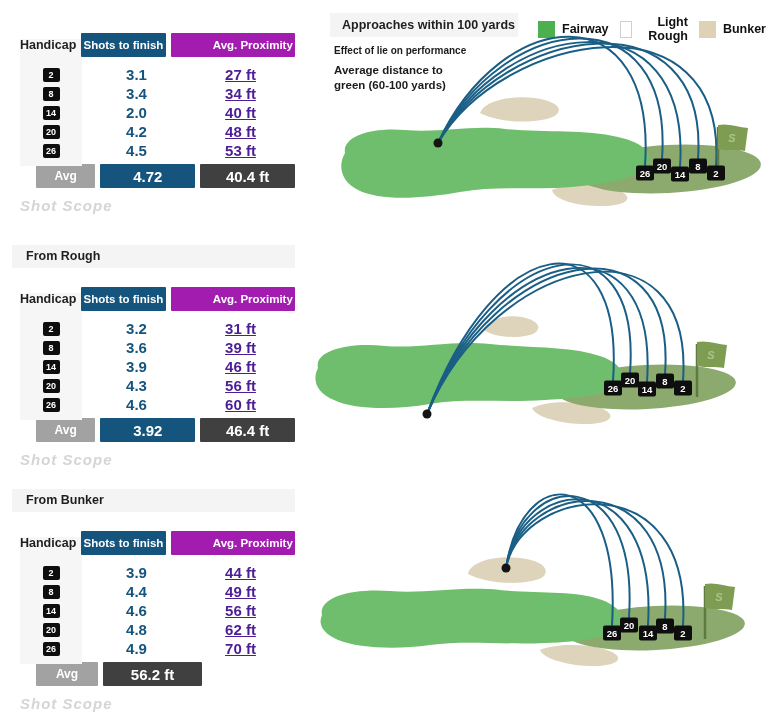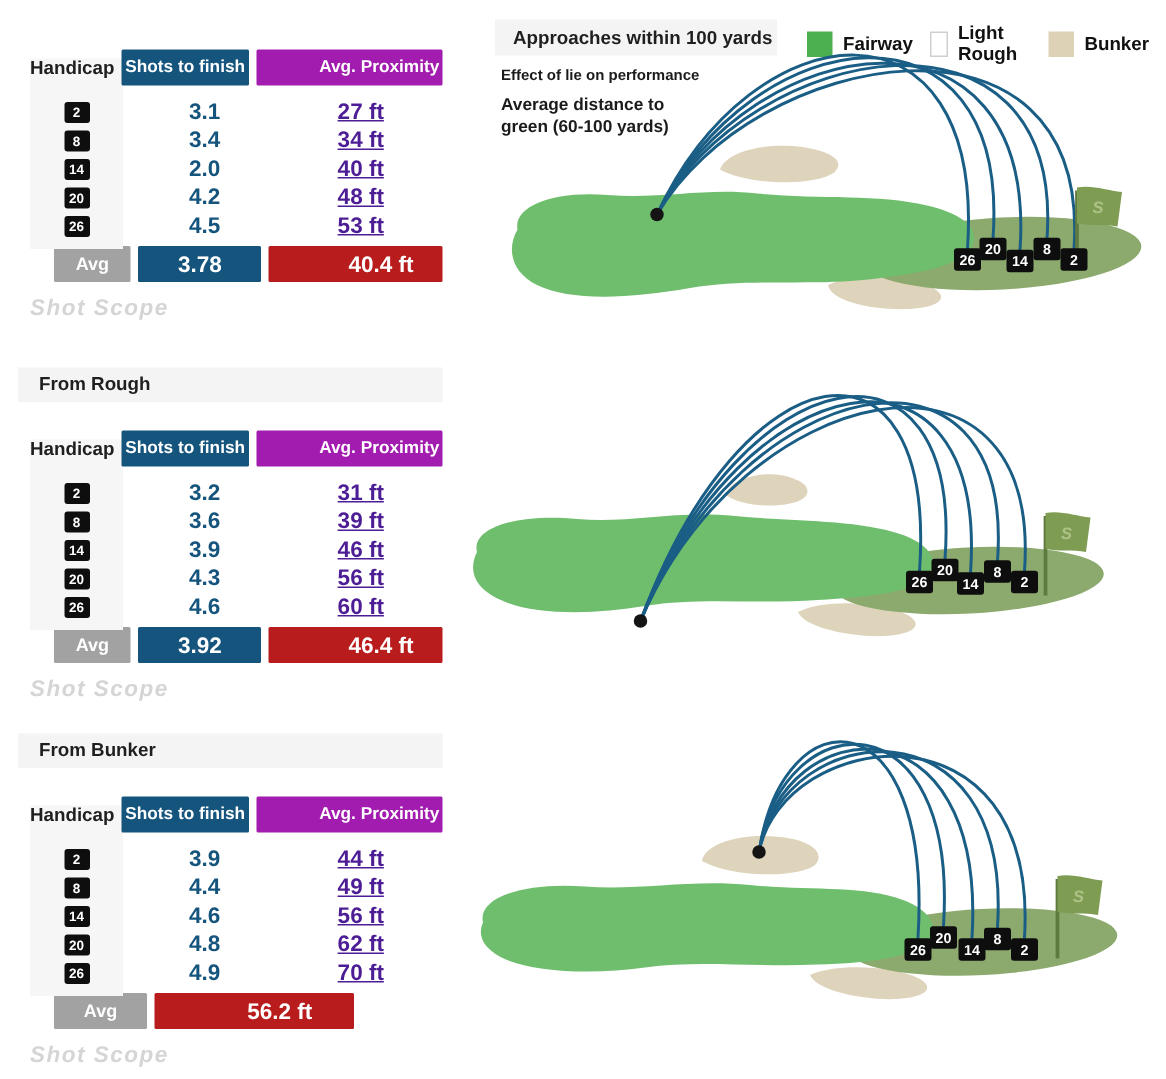--- a/index.html
+++ b/index.html
@@ -25,29 +25,29 @@
     font-weight:bold;display:flex;align-items:center;justify-content:center;border-radius:2px;}
   .val{width:99px;margin-left:5px;text-align:center;font-weight:bold;font-size:15px;}
   .val-shots{color:#15547d;}
   .val-prox{color:#4c1d95;text-decoration:underline;}
   .avg-row{display:flex;margin-top:4px;height:24px;}
   .avg-chip{width:62px;margin-left:24px;background:#a2a2a2;color:#fff;font-weight:bold;
     font-size:12px;display:flex;align-items:center;justify-content:center;border-radius:1px;}
   .avg-box{width:99px;margin-left:5px;color:#fff;font-weight:bold;font-size:15px;
     display:flex;align-items:center;justify-content:center;border-radius:1px;}
   .avg-shots{background:#15547d;}
-  .avg-prox{background:#b91c1c;padding-left:34px;}
+  .avg-prox{background:#404040;}
   .watermark{margin:9px 0 0 8px;font-size:15px;font-weight:bold;font-style:italic;
     color:#d5d5d5;letter-spacing:1px;}
 
   
   .approaches-bar{position:absolute;left:330px;top:13px;width:176px;height:24px;background:#f4f4f4;
     font-weight:bold;font-size:12.5px;line-height:24px;padding-left:12px;color:#1f1f1f;}
   .legend{position:absolute;left:538px;top:15px;display:flex;align-items:center;}
-  .legend-item{display:flex;align-items:center;margin-right:11px;}
+  .legend-item{display:flex;align-items:center;margin-right:11px;text-align:right;}
   .swatch{width:17px;height:17px;margin-right:7px;}
   .swatch-fairway{background:#4caf50;}
   .swatch-rough{background:#ffffff;border:1px solid #cfcfcf;box-sizing:border-box;}
   .swatch-bunker{background:#ddd2b6;}
   .legend-label{font-weight:bold;font-size:12.5px;color:#111;}
   .subtitle-bold{position:absolute;left:334px;top:45px;font-weight:bold;font-size:10px;color:#1b1b1b;}
   .subtitle-small{position:absolute;left:334px;top:63px;width:142px;font-weight:bold;
     font-size:11.5px;line-height:1.32;color:#1b1b1b;}
 
   .illus{position:absolute;left:300px;}
@@ -111,21 +111,21 @@
         <div class="row">
           <div class="chip-cell">
               <span class="chip">26</span>
             </div>
           <div class="val val-shots">4.5</div>
           <div class="val val-prox">53 ft</div>
         </div>
       </div>
       <div class="avg-row">
         <div class="avg-chip">Avg</div>
-        <div class="avg-box avg-shots">3.78</div>
+        <div class="avg-box avg-shots">4.72</div>
         <div class="avg-box avg-prox">40.4 ft</div>
       </div>
     </div>
     <div class="watermark">Shot Scope</div>
   </section>
 
   <section class="stat-block" style="top:245px">
     <div class="section-title">From Rough</div>
     <div class="tbl">
       <div class="hcap-col-bg"></div>

